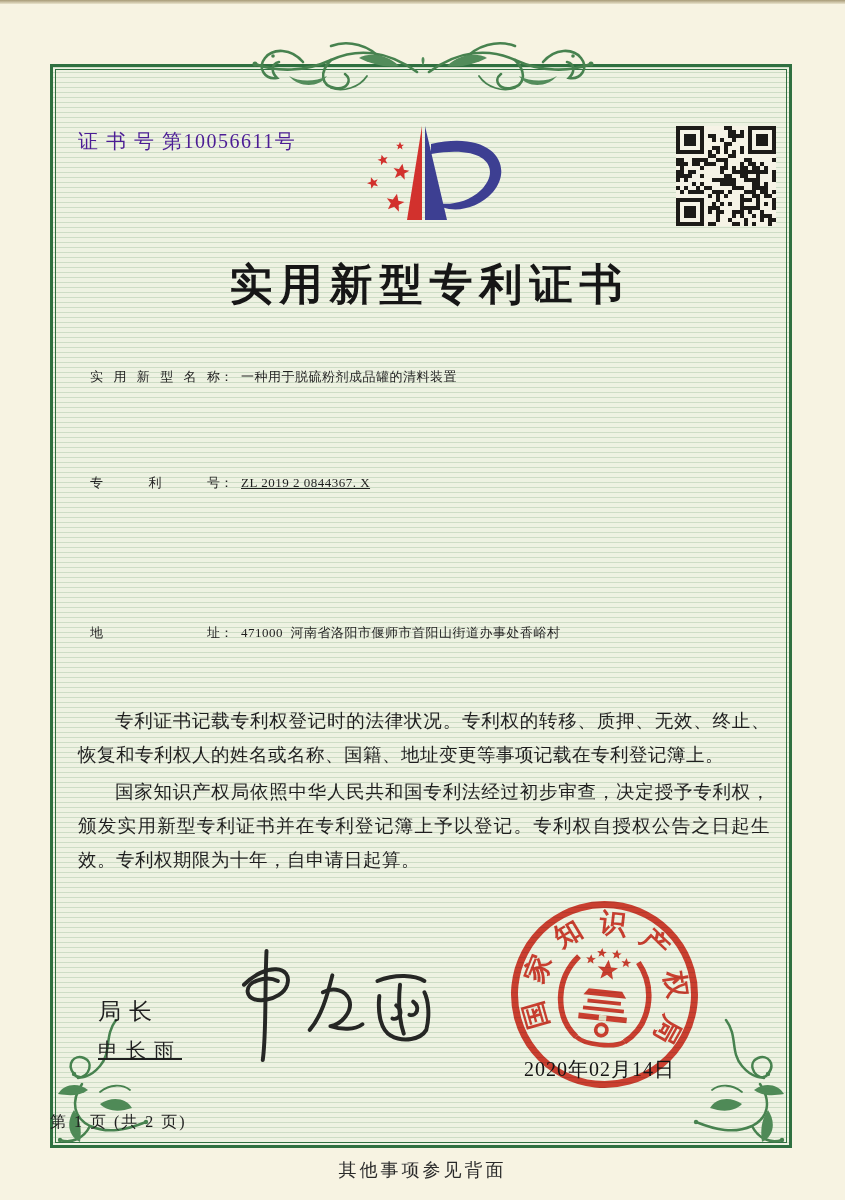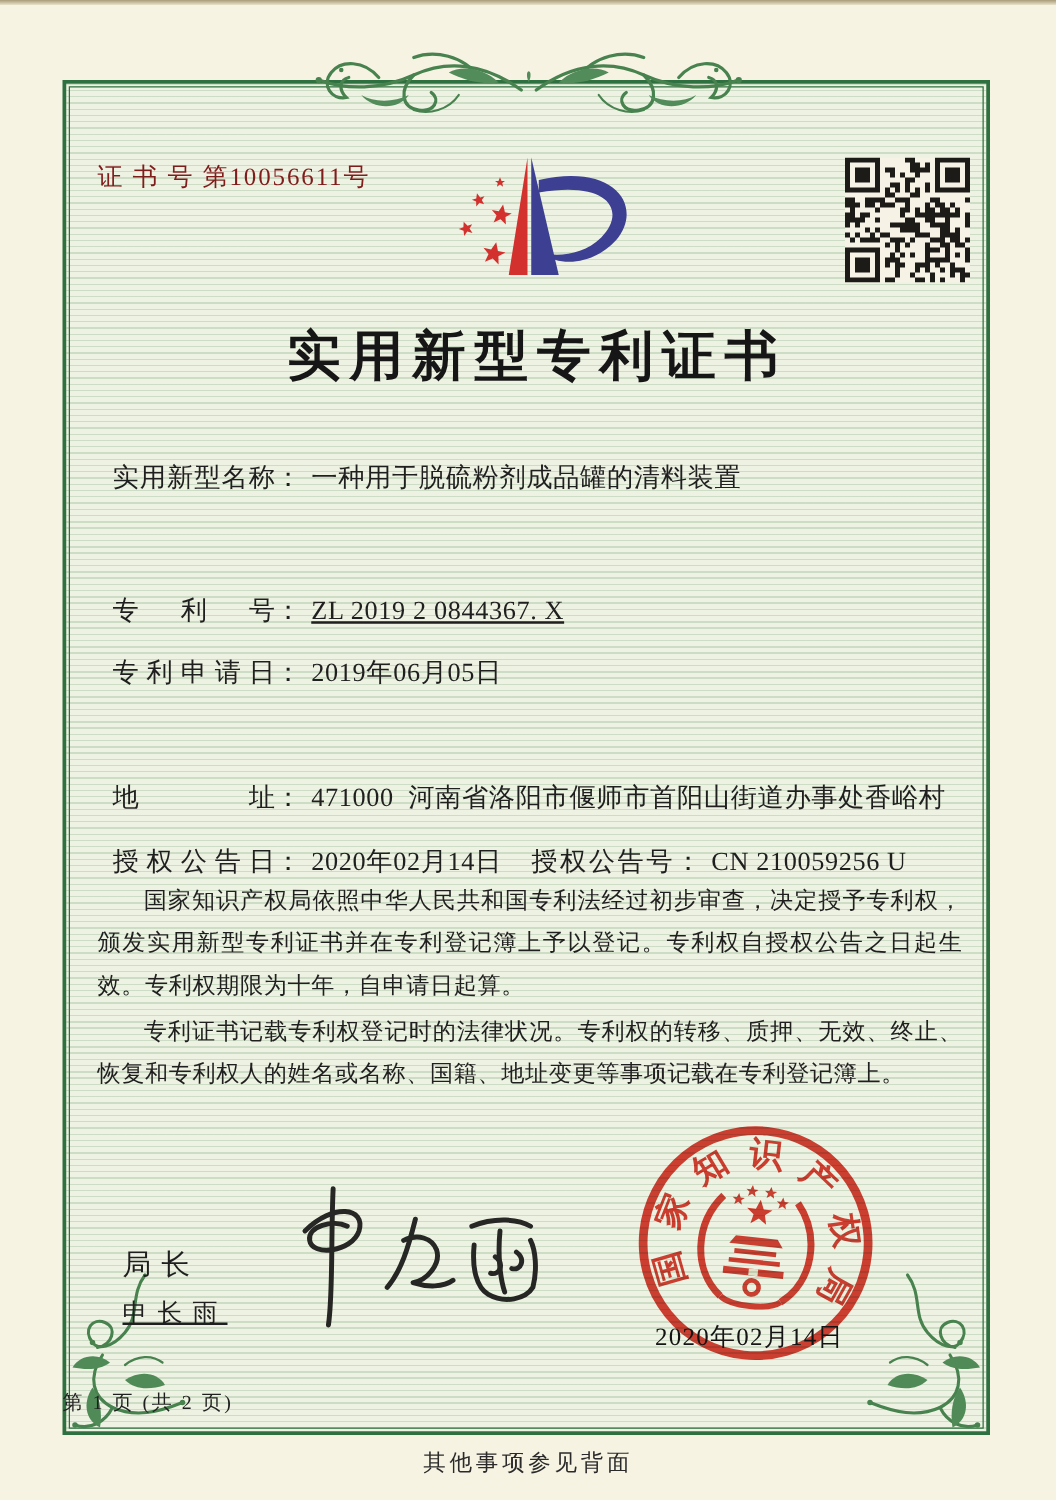--- a/index.html
+++ b/index.html
@@ -23,32 +23,32 @@
   .frame{
     position:absolute;left:50px;top:64px;width:736px;height:1078px;
     border:3px solid #2f7040;
   }
   .frame::after{content:"";position:absolute;inset:2px;border:1px solid #2f7040;}
   .ornament{position:absolute;pointer-events:none;}
   #top-ornament{left:243px;top:28px;}
   #corner-left{left:30px;top:1018px;}
   #corner-right{left:692px;top:1018px;transform:scaleX(-1);}
   
-  .cert-no{position:absolute;left:78px;top:128px;font-size:20px;letter-spacing:1.5px;color:#7f1d1d;}
+  .cert-no{position:absolute;left:78px;top:128px;font-size:20px;letter-spacing:1.5px;color:#4c1d95;}
   
   #logo{position:absolute;left:343px;top:114px;}
   #qr{position:absolute;left:676px;top:126px;width:100px;height:100px;}
   
   .title{
     position:absolute;left:0;top:256px;width:845px;text-align:center;
     font-size:43px;font-weight:700;letter-spacing:7px;padding-left:7px;
     color:#161616;
   }
   
-  .row{position:absolute;left:90px;font-size:21px;white-space:nowrap;}
+  .row{position:absolute;left:90px;font-size:13px;white-space:nowrap;}
   .f-label{display:inline-block;width:130px;text-align:justify;text-align-last:justify;vertical-align:bottom;}
   .f-colon{display:inline-block;margin-right:8px;}
   .f-value{white-space:pre;letter-spacing:.5px;}
   #row-0{top:368px;} #row-1{top:424px;} #row-2{top:474px;text-decoration:underline;}
   #row-3{top:524px;} #row-4{top:574px;} #row-5{top:624px;}
   #row-grant{top:675px;}
   .grant2{position:absolute;left:335px;top:0;white-space:nowrap;}
   .g-label{letter-spacing:2px;}
   
   .paras{position:absolute;left:78px;top:704px;width:692px;font-size:18.5px;line-height:34px;text-align:justify;}
@@ -147,37 +147,28 @@
   </svg>
 
   <div class="title">实用新型专利证书</div>
 
   <div class="row" id="row-0">
     <span class="f-label">实用新型名称</span><span class="f-colon">：</span><span class="f-value">一种用于脱硫粉剂成品罐的清料装置</span>
   </div>
   <div class="row" id="row-2">
     <span class="f-label">专利号</span><span class="f-colon">：</span><span class="f-value">ZL 2019 2 0844367. X</span>
   </div>
-  <div class="row" id="row-3">
-    <span class="f-label">专利申请日</span><span class="f-colon">：</span><span class="f-value">2019年06月05日</span>
-  </div>
   <div class="row" id="row-5">
     <span class="f-label">地址</span><span class="f-colon">：</span><span class="f-value">471000  河南省洛阳市偃师市首阳山街道办事处香峪村</span>
   </div>
 
-  <div class="row" id="row-grant">
-    <span class="f-label">授权公告日</span><span class="f-colon">：</span><span class="f-value">2020年02月14日</span>
-    <span class="grant2">
-      <span class="g-label">授权公告号</span><span class="f-colon">：</span><span class="f-value">CN 210059256 U</span>
-    </span>
-  </div>
 
   <div class="paras">
+    <p>专利证书记载专利权登记时的法律状况。专利权的转移、质押、无效、终止、恢复和专利权人的姓名或名称、国籍、地址变更等事项记载在专利登记簿上。</p>
     <p>国家知识产权局依照中华人民共和国专利法经过初步审查，决定授予专利权，颁发实用新型专利证书并在专利登记簿上予以登记。专利权自授权公告之日起生效。专利权期限为十年，自申请日起算。</p>
-    <p>专利证书记载专利权登记时的法律状况。专利权的转移、质押、无效、终止、恢复和专利权人的姓名或名称、国籍、地址变更等事项记载在专利登记簿上。</p>
   </div>
 
   <div class="official-role">局长</div>
   <div class="official-name">申长雨</div>
 
   <svg id="signature" width="235" height="125" viewBox="0 0 250 130">
     <g stroke="#161616" stroke-width="4.2" fill="none" stroke-linecap="round" stroke-linejoin="round" opacity="0.92">
       <path d="M34,44 C58,20 86,24 80,44 C74,62 40,66 38,52 C36,40 58,34 70,40"></path>
       <path d="M58,8 C56,50 58,96 54,124"></path>
       <path d="M128,34 C122,58 116,78 104,92"></path>

